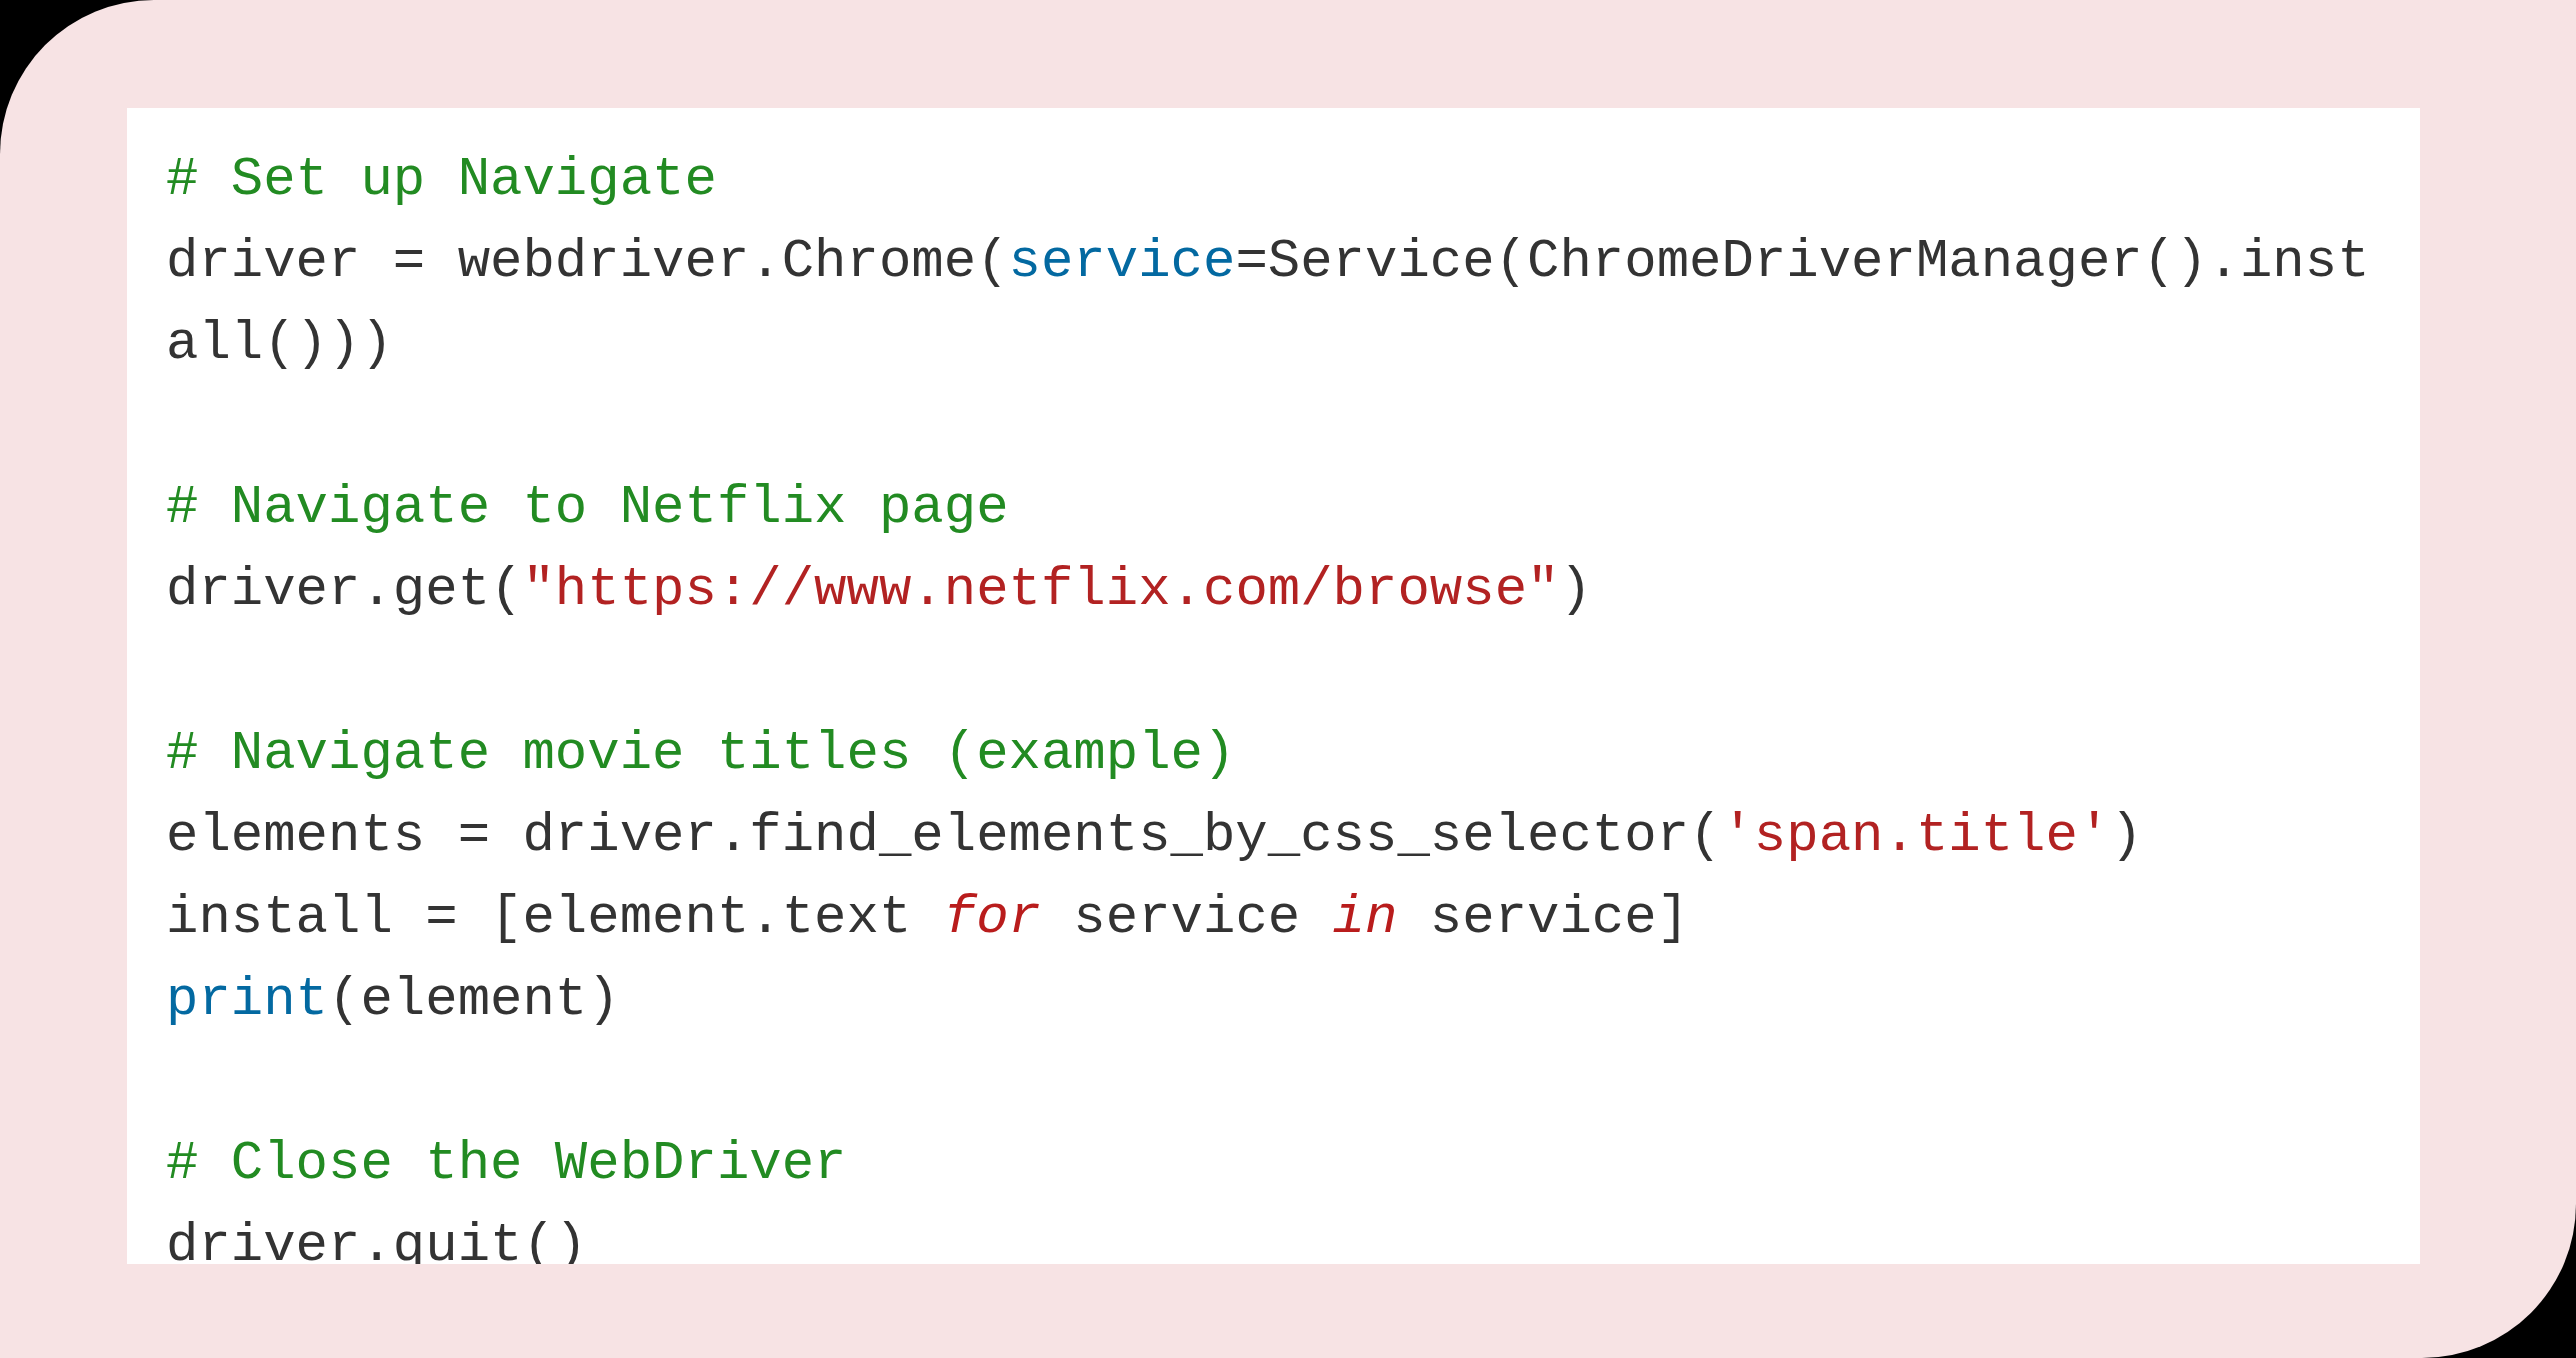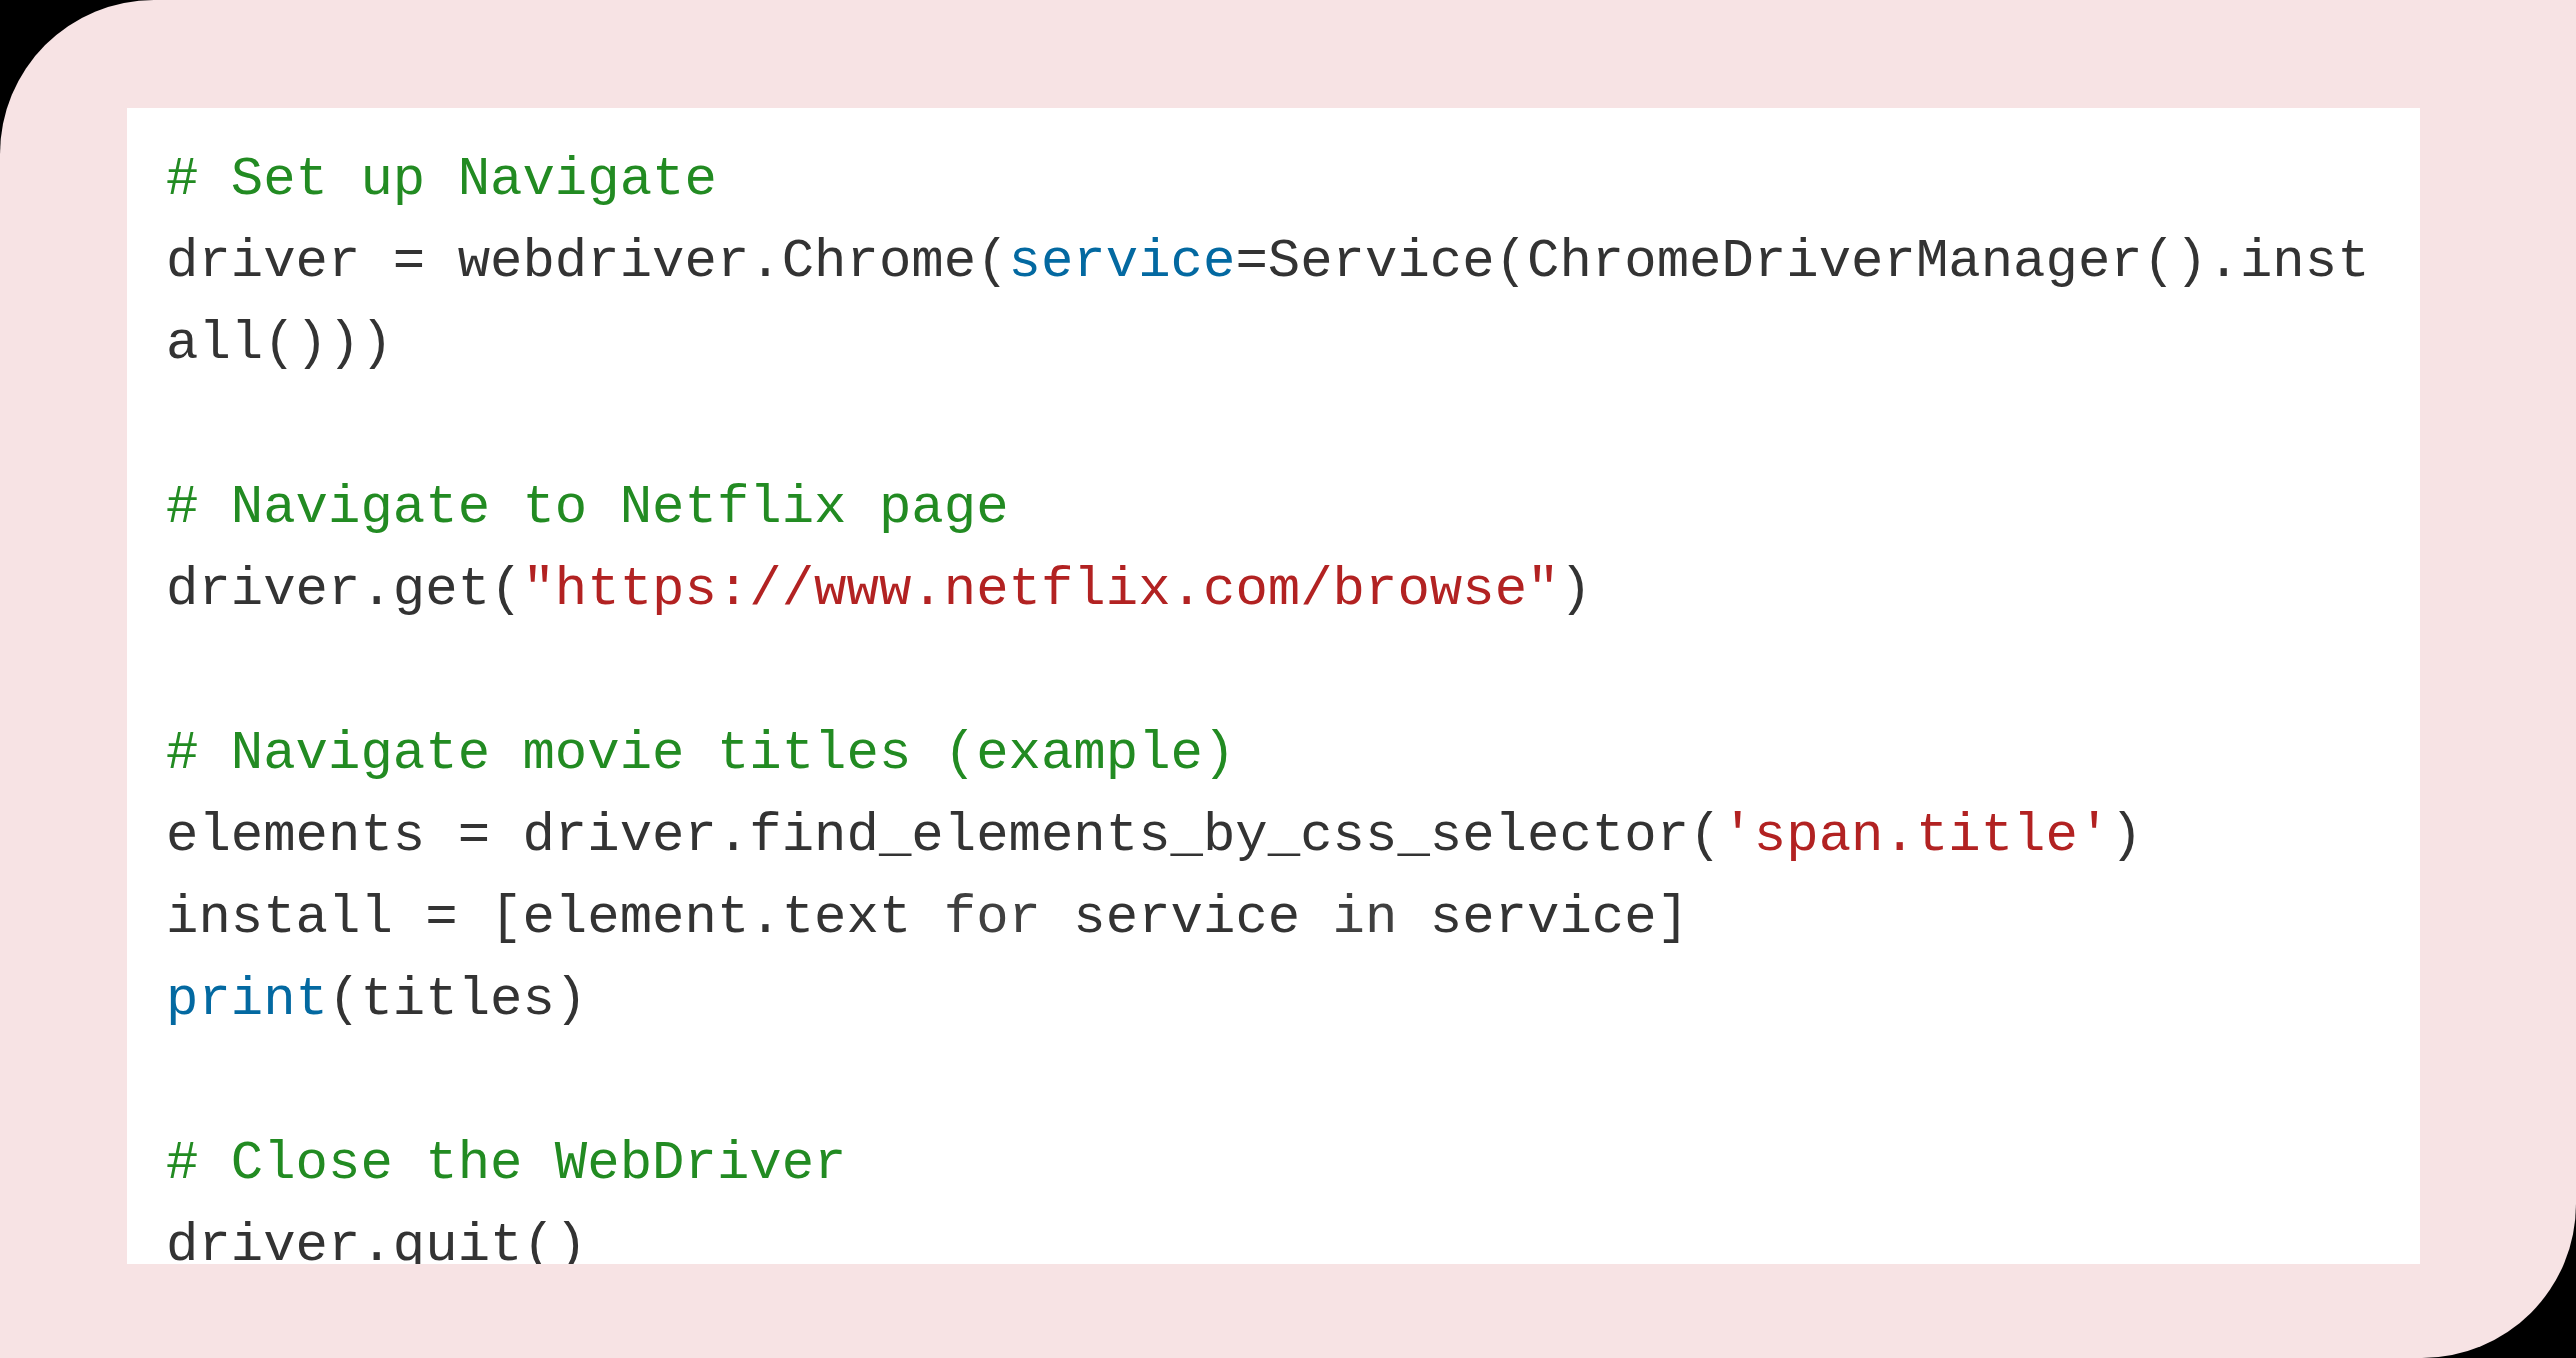--- a/index.html
+++ b/index.html
@@ -40,40 +40,40 @@
   pre.code {
     margin: 0;
     font-family: "Consolas", "Menlo", "Courier New", monospace;
     font-size: 54px;
     line-height: 82px;
     color: #333333;
     white-space: pre-wrap;
     word-break: break-all;
   }
   .tok-comment { color: #228b22; }
-  .tok-kw      { color: #404040; }
+  .tok-kw      { color: #b91c1c; font-style: italic; }
   .tok-str     { color: #b22222; }
   .tok-builtin { color: #0369a1; }
   .tok-plain   { color: #333333; margin-top: 44px; }
 </style>
 </head>
 <body>
 
 <div class="bg">
   <div class="pink-panel">
     <div class="code-box">
       <pre class="code" id="code-target"><span class="tok-comment"># Set up Navigate</span>
 <span class="tok-plain">driver = webdriver.Chrome(</span><span class="tok-builtin">service</span><span class="tok-plain">=Service(ChromeDriverManager().install()))</span>
 
 <span class="tok-comment"># Navigate to Netflix page</span>
 <span class="tok-plain">driver.get(</span><span class="tok-str">"https://www.netflix.com/browse"</span><span class="tok-plain">)</span>
 
 <span class="tok-comment"># Navigate movie titles (example)</span>
 <span class="tok-plain">elements = driver.find_elements_by_css_selector(</span><span class="tok-str">'span.title'</span><span class="tok-plain">)</span>
 <span class="tok-plain">install = [element.text </span><span class="tok-kw">for</span><span class="tok-plain"> service </span><span class="tok-kw">in</span><span class="tok-plain"> service]</span>
-<span class="tok-builtin">print</span><span class="tok-plain">(titles)</span>
+<span class="tok-builtin">print</span><span class="tok-plain">(element)</span>
 
 <span class="tok-comment"># Close the WebDriver</span>
 <span class="tok-plain">driver.quit()</span></pre>
     </div>
   </div>
 </div>
 
 
 </body></html>

